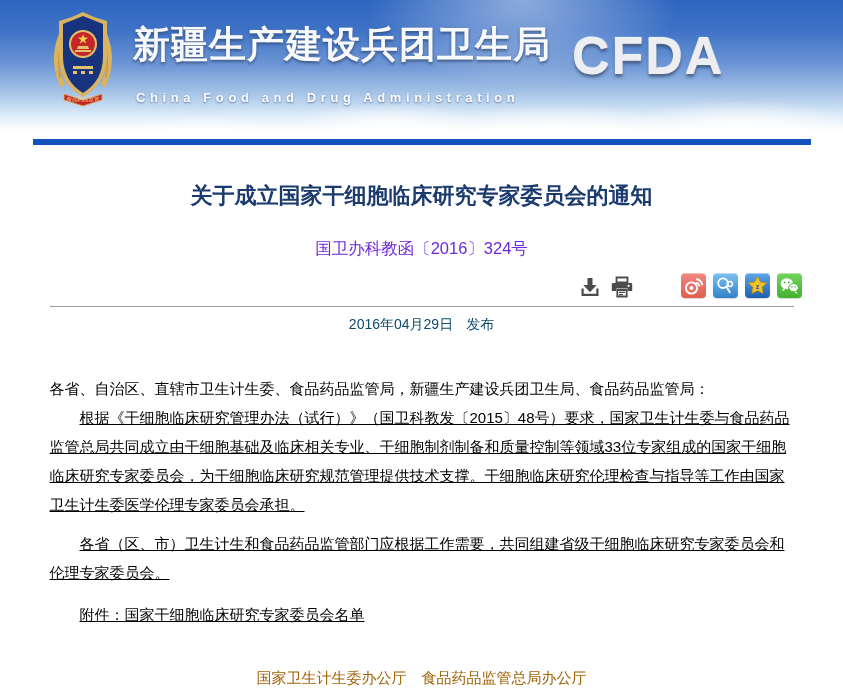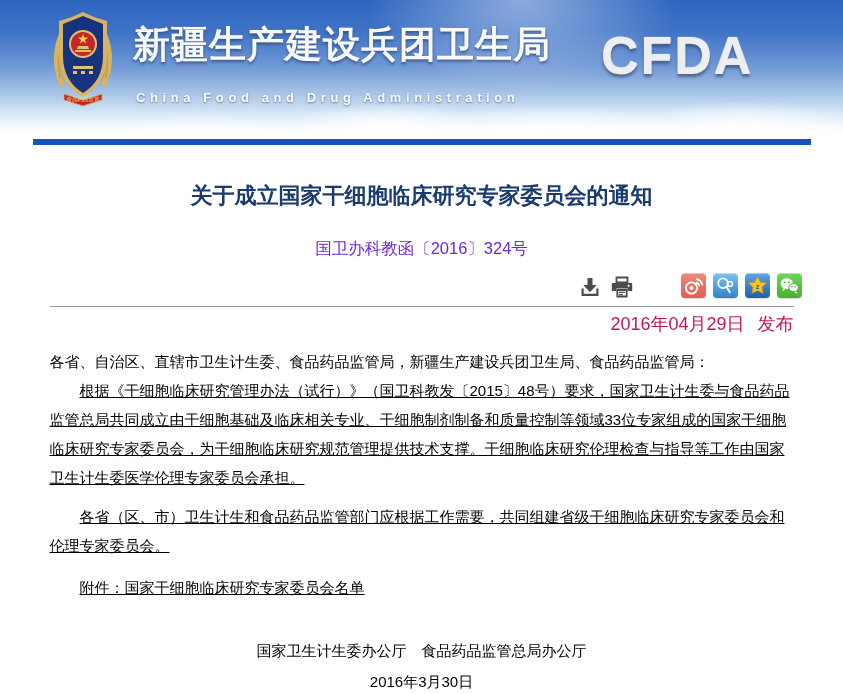--- a/index.html
+++ b/index.html
@@ -30,21 +30,21 @@
     white-space: nowrap;
   }
   .org-en {
     margin-top: 20px; margin-left: 3px;
     font-size: 13px; font-weight: bold; letter-spacing: 4.6px;
     color: #fbfcfe;
     text-shadow: 0 1px 2px rgba(60,85,130,.7);
     white-space: nowrap;
   }
   .cfda-logo {
-    position: absolute; left: 601px; top: 26px;
+    position: absolute; left: 572px; top: 26px;
     font-size: 52px; font-weight: bold; letter-spacing: 2px;
     color: #eceef2;
     text-shadow: 0 3px 3px rgba(40,60,95,.6), 0 -1px 1px #ffffff, 0 1px 0 #9aa2ae;
   }
   
   .blue-bar {
     width: 778px; height: 6px;
     margin: 8px auto 0;
     background: #1254bb;
   }
@@ -76,36 +76,36 @@
     display: inline-block; cursor: pointer;
     box-shadow: inset 0 1px 0 rgba(255,255,255,.45), 0 1px 1px rgba(0,0,0,.15);
   }
   .share-weibo   { background: linear-gradient(180deg, #f0897f, #e25c50); }
   .share-tencent { background: linear-gradient(180deg, #7fc2f0, #3381c8); }
   .share-qzone   { background: linear-gradient(180deg, #5fa6e7, #1e5fae); }
   .share-wechat  { background: linear-gradient(180deg, #71d55c, #43b12e); }
   .rule { border: none; border-top: 1px solid #9c9c9c; margin-top: 3px; }
   .pub-date {
     margin-top: 9px;
-    text-align: right;
-    font-size: 18px; line-height: 17px;
-    color: #be185d;
+    text-align: center;
+    font-size: 14px; line-height: 17px;
+    color: #0c4a6e;
   }
   .pub-date .label { margin-left: 13px; }
   .body-text p {
     font-size: 15px; line-height: 29px; color: #000;
   }
-  .p-first { margin-top: 14px; }
+  .p-first { margin-top: 41px; }
   .p-indent { text-indent: 2em; text-decoration: underline; }
   .p-gap { margin-top: 10px; }
   .p-attach { margin-top: 13px; }
   .signature {
     margin-top: 38px;
     text-align: center;
-    font-size: 15px; line-height: 21px; color: #000000;
+    font-size: 15px; line-height: 21px; color: #a16207;
   }
   .sign-date {
     margin-top: 10px;
     text-align: center;
     font-size: 15px; line-height: 21px; color: #000;
   }
 </style>
 </head>
 <body>
 

